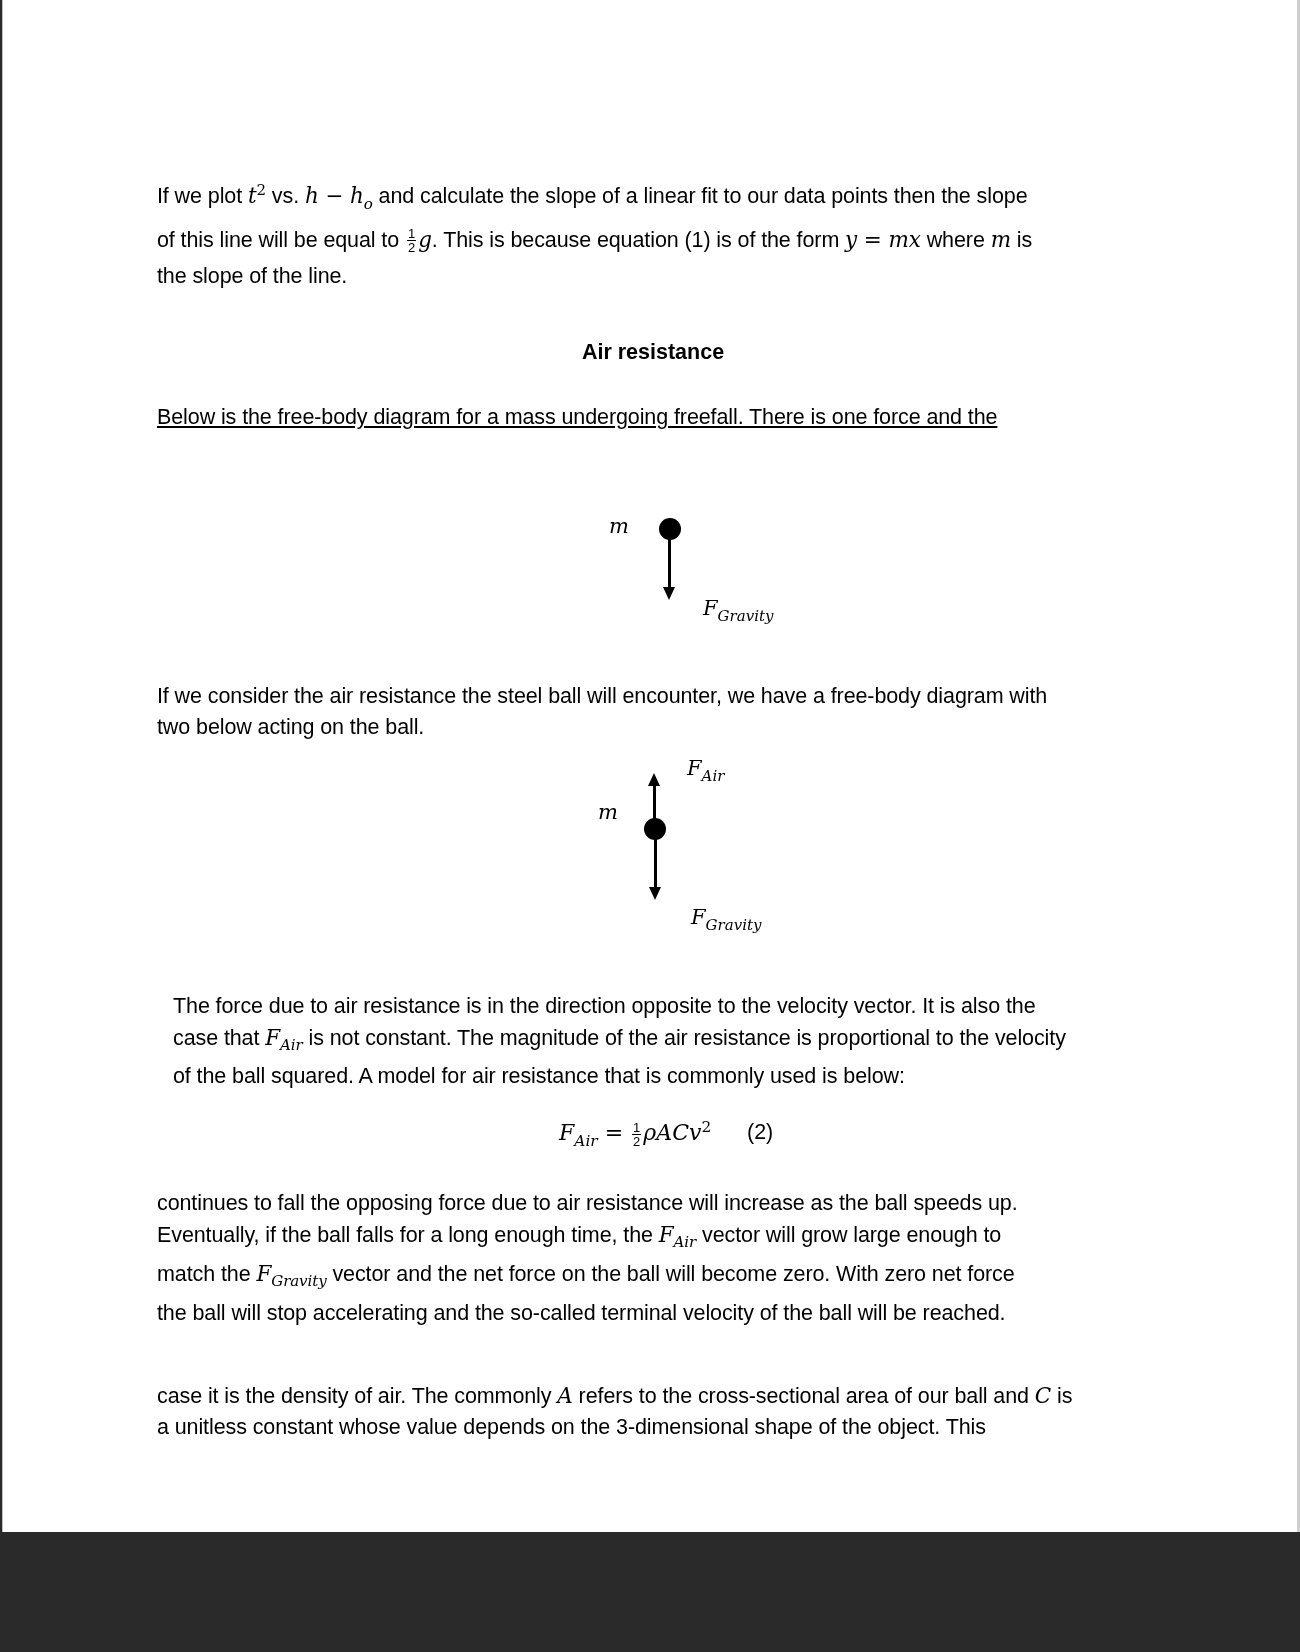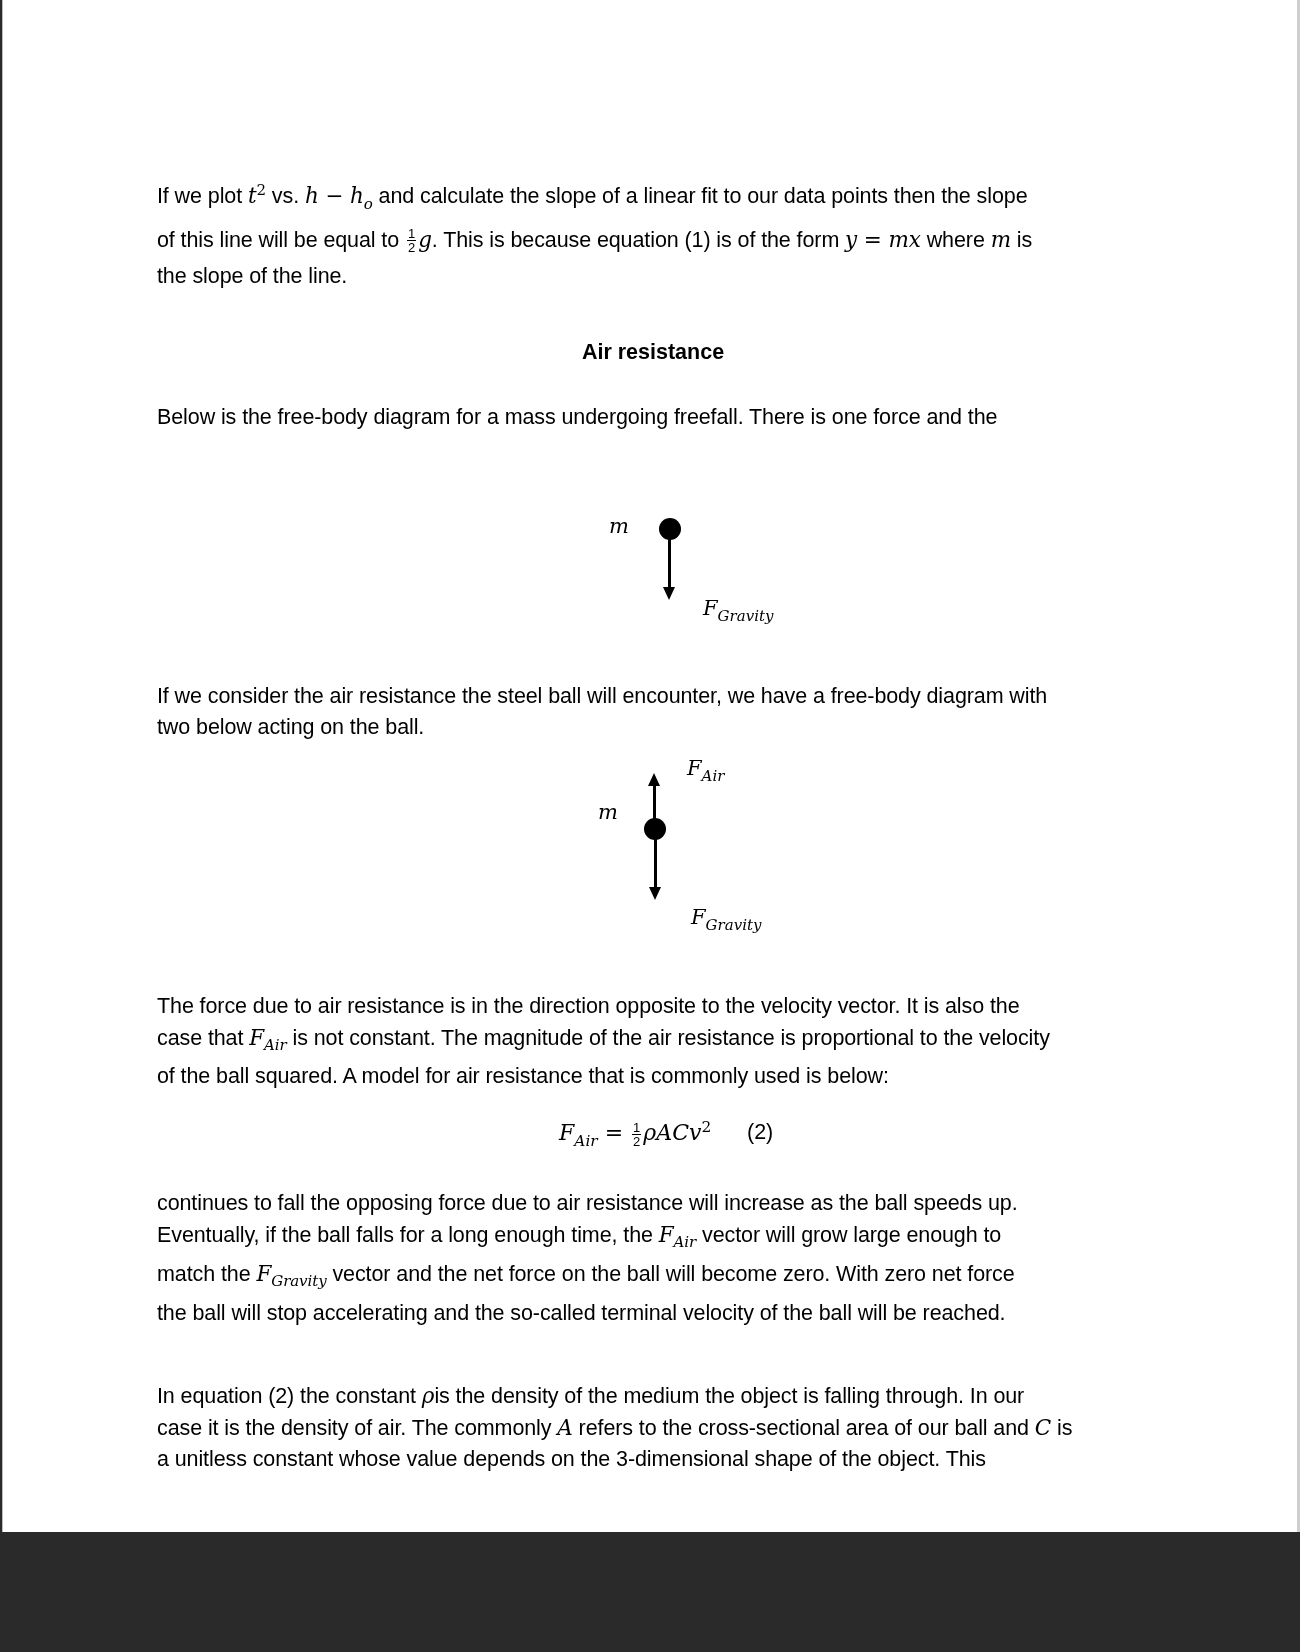--- a/index.html
+++ b/index.html
@@ -49,21 +49,21 @@
       <span>If we plot </span><span class="m">t</span><span class="sup mu">2</span><span> vs. </span><span class="m">h</span><span class="mu"> − </span> <span class="m">h</span><span class="m sub">o</span><span> and calculate the slope of a linear fit to our data points then the slope</span>
     </div>
     <div>
       <span>of this line will be equal to </span><span class="frac"><span class="num">1</span><span>2</span></span><span class="m">g</span><span>. This is because equation (1) is of the form </span><span class="m">y</span><span class="mu"> = </span><span class="m">mx</span><span> where </span><span class="m">m</span><span> is</span>
     </div>
     <div>the slope of the line.</div>
   </div>
 
   <div class="heading">Air resistance</div>
 
-  <div class="para" style="top:402px;">
+  <div class="para" style="top:402px;text-decoration:underline;">
     <div>Below is the free-body diagram for a mass undergoing freefall. There is one force and the</div>
   </div>
 
   <div>
     <div class="diagram-label" style="left:606px; top:514px;">m</div>
     <div class="ball" style="left:656px; top:518px;"></div>
     <div class="shaft" style="left:665px; top:530px; height:58px;"></div>
     <div class="head-down" style="left:660px; top:587px;"></div>
     <div class="diagram-label" style="left:700px; top:596px;">
       <span>F</span><span class="sub">Gravity</span>
@@ -83,21 +83,21 @@
     <div class="shaft" style="left:650px; top:785px; height:48px;"></div>
     <div class="diagram-label" style="left:595px; top:800px;">m</div>
     <div class="ball" style="left:641px; top:818px;"></div>
     <div class="shaft" style="left:651px; top:838px; height:50px;"></div>
     <div class="head-down" style="left:646px; top:887px;"></div>
     <div class="diagram-label" style="left:688px; top:905px;">
       <span>F</span><span class="sub">Gravity</span>
     </div>
   </div>
 
-  <div class="para" style="top:991px;">
+  <div class="para" style="top:991px;margin-left:16px;">
     <div>The force due to air resistance is in the direction opposite to the velocity vector. It is also the</div>
     <div>
       <span>case that </span><span class="m">F</span><span class="m sub">Air</span><span> is not constant. The magnitude of the air resistance is proportional to the velocity</span>
     </div>
     <div>of the ball squared. A model for air resistance that is commonly used is below:</div>
   </div>
 
   <div class="equation">
     <span class="m">F</span><span class="m sub">Air</span><span class="mu"> = </span><span class="frac"><span class="num">1</span><span>2</span></span><span class="m">ρACv</span><span class="sup mu">2</span>
   </div>
@@ -109,21 +109,18 @@
       <span>Eventually, if the ball falls for a long enough time, the </span><span class="m">F</span><span class="m sub">Air</span><span> vector will grow large enough to</span>
     </div>
     <div>
       <span>match the </span><span class="m">F</span><span class="m sub">Gravity</span><span> vector and the net force on the ball will become zero. With zero net force</span>
     </div>
     <div>the ball will stop accelerating and the so-called terminal velocity of the ball will be reached.</div>
   </div>
 
   <div class="para" style="top:1380px;">
     <div>
-      <span>In equation (2) the constant </span><span class="m">ρ</span><span>is the density of the medium the object is falling through. In our</span>
-    </div>
-    <div>
       <span>case it is the density of air. The commonly </span><span class="m">A</span><span> refers to the cross-sectional area of our ball and </span><span class="m">C</span><span> is</span>
     </div>
     <div>a unitless constant whose value depends on the 3-dimensional shape of the object. This</div>
   </div>
 
 </div>
 
 </body></html>

